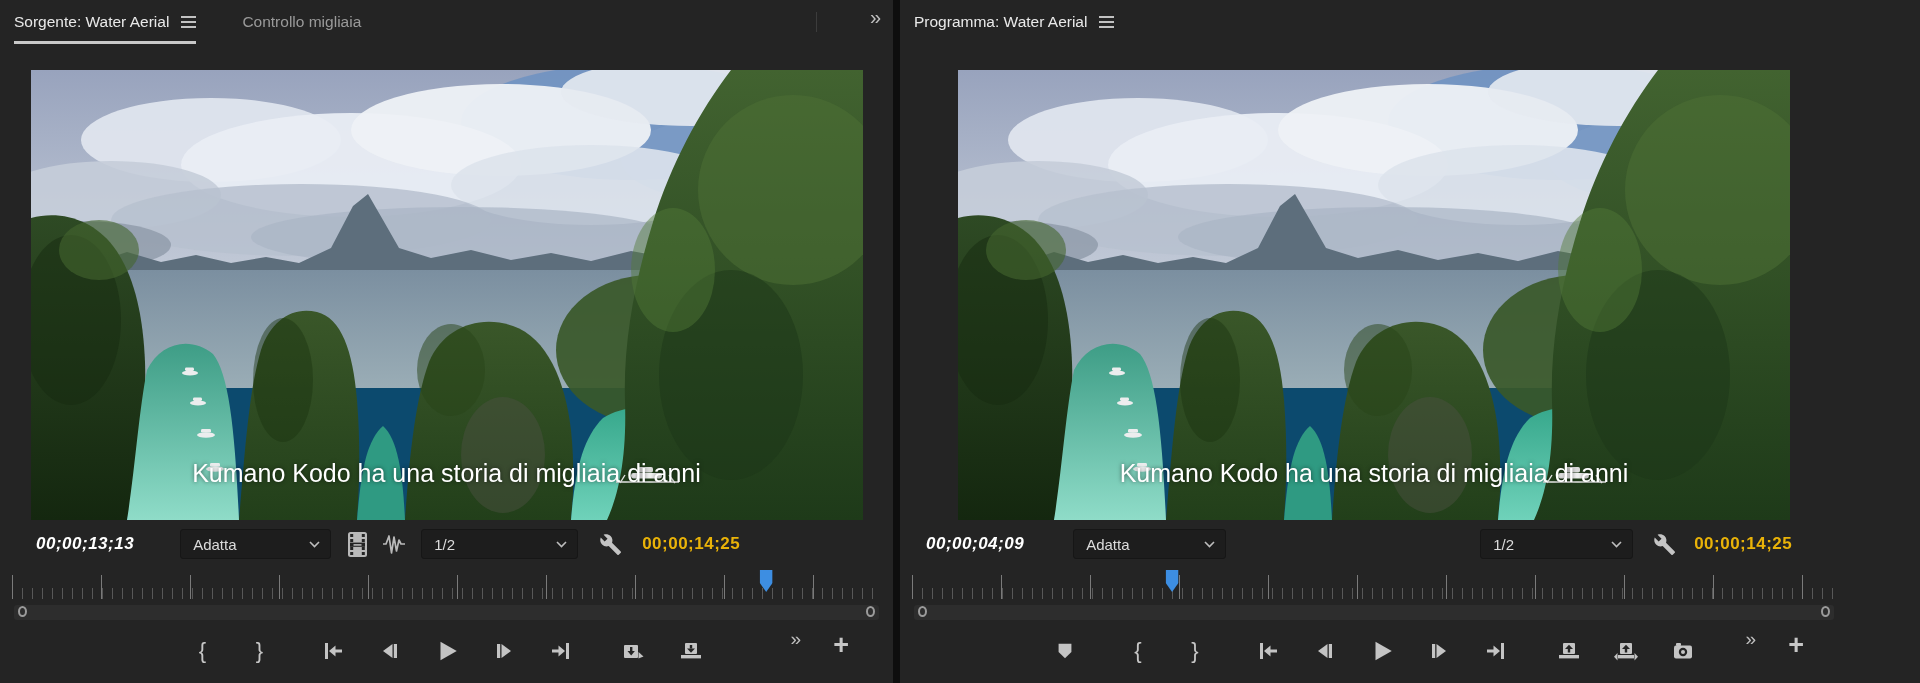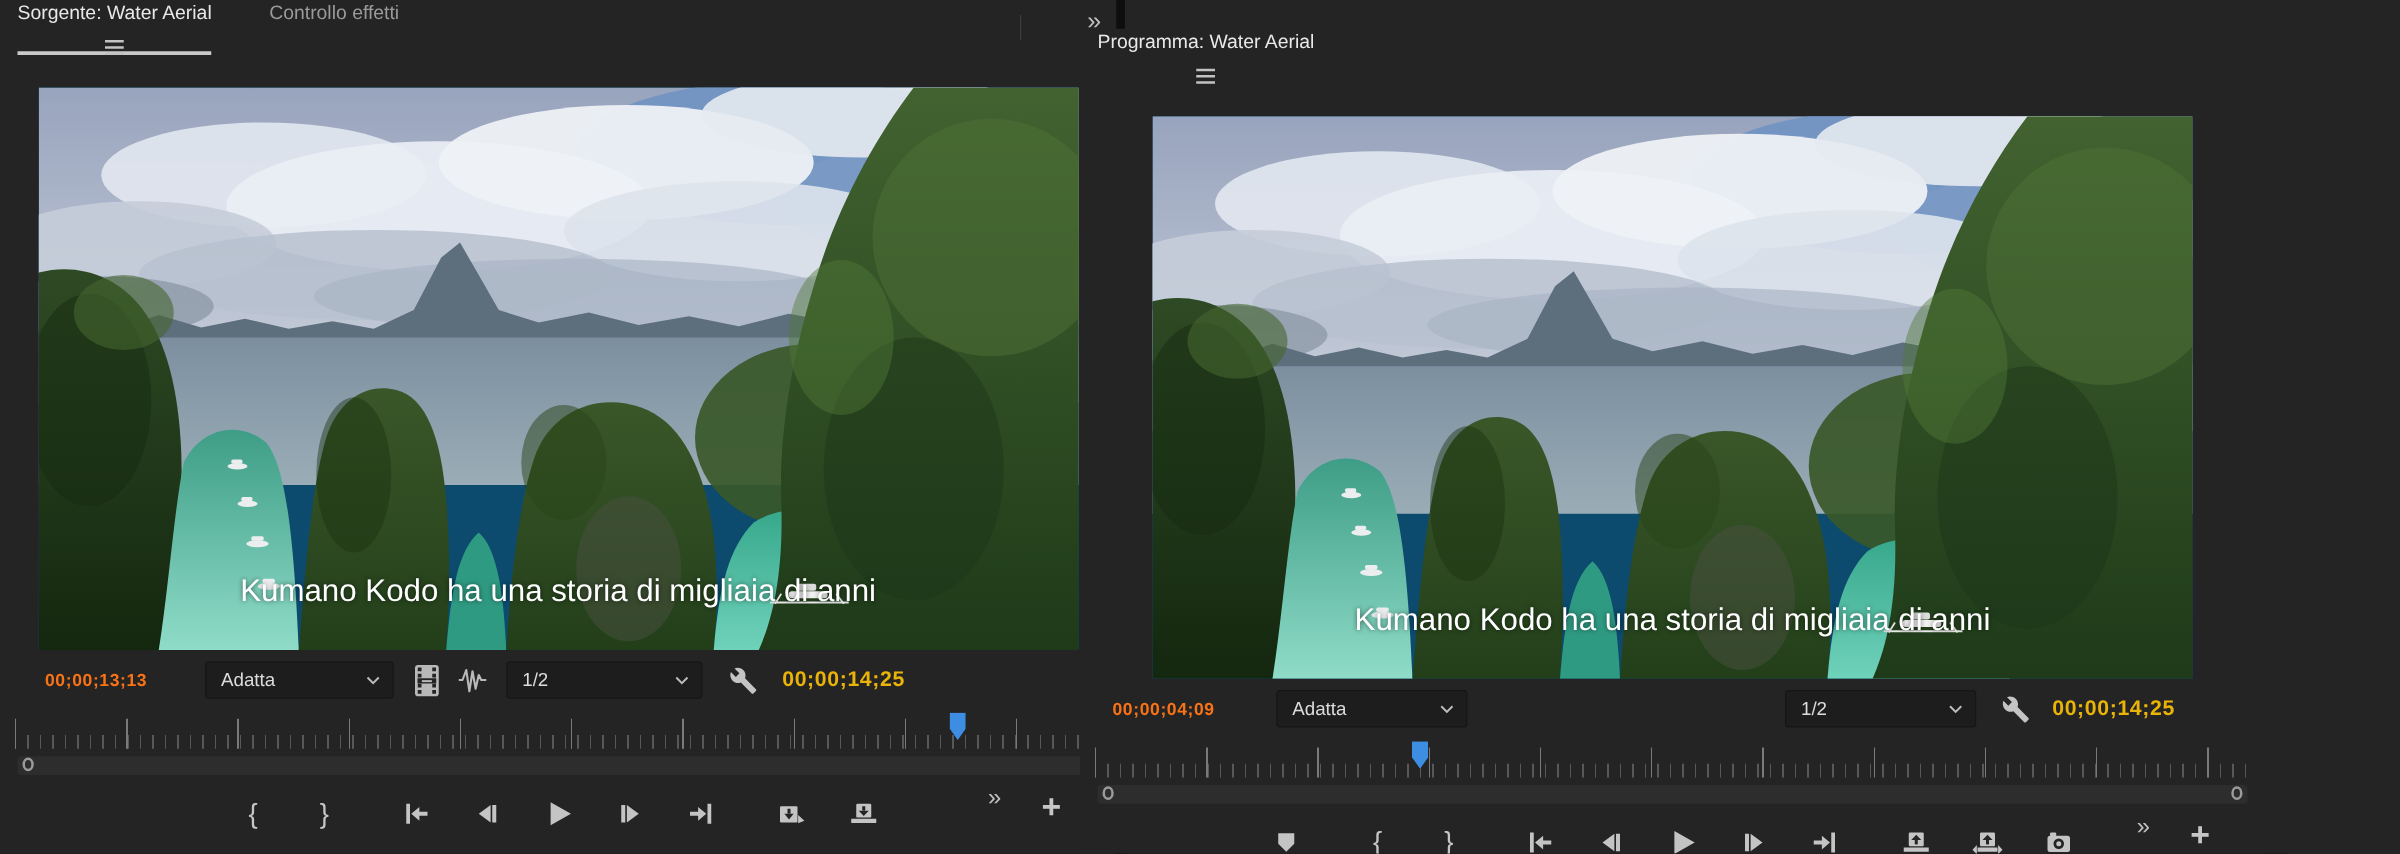--- a/index.html
+++ b/index.html
@@ -5,41 +5,41 @@
   * { margin:0; padding:0; box-sizing:border-box; }
   html,body { background:#171717; }
   .app {
     position:relative; width:1920px; height:683px; overflow:hidden;
     background:#242424; font-family:"Liberation Sans", sans-serif;
     color:#bbb; -webkit-font-smoothing:antialiased;
   }
   .panel { position:absolute; top:0; bottom:0; background:#242424; }
   .panel.source { left:0; width:893px; }
   .panel-gap { position:absolute; top:0; bottom:0; left:893px; width:7px; background:#0e0e0e; }
-  .panel.program { left:864px; width:948px;margin-top:23px; }
+  .panel.program { left:900px; width:948px; }
 
   
   .tabbar { position:relative; height:44px; display:flex; align-items:stretch; padding-left:14px; }
   .tab { display:flex; align-items:center; gap:12px; color:#9a9a9a; font-size:15.5px;
-         margin-right:46px; border-bottom:3px solid transparent; padding-top:2px; cursor:default; white-space:nowrap;flex-direction:column; }
+         margin-right:46px; border-bottom:3px solid transparent; padding-top:2px; cursor:default; white-space:nowrap; }
   .tab.active { color:#e9e9e9; border-bottom-color:#c9c9c9; }
   .hamburger { display:inline-flex; flex-direction:column; gap:3px; }
   .hamburger i { display:block; width:15px; height:2px; background:#c2c2c2; }
   .tab-divider { position:absolute; right:76px; top:12px; width:1px; height:20px; background:#3c3c3c; }
   .tab-overflow { position:absolute; right:14px; top:6px; font-size:20px; color:#c0c0c0; letter-spacing:-2px; cursor:pointer; }
 
   
   .video-display { position:relative; width:832px; height:450px; margin:26px auto 0; background:#0c4a6e; }
   .video-display svg.scene { position:absolute; inset:0; width:100%; height:100%; }
   .subtitle { position:absolute; left:0; right:0; bottom:32px; text-align:center;
               color:#fff; font-size:25px; text-shadow:0 0 4px rgba(0,0,0,.55); }
 
   
   .controls { position:relative; height:48px; display:flex; align-items:center; }
-  .timecode { color:#f97316; font-size:14px; font-weight:700; letter-spacing:.5px; cursor:text; }
+  .timecode { color:#ffffff; font-size:17px; font-weight:700; letter-spacing:.5px; cursor:text;font-style:italic; }
   .duration { color:#eab308; font-size:17px; font-weight:700; letter-spacing:.5px; }
   .select { height:30px; background:#1d1d1d; border:1px solid #161616; border-radius:3px;
             display:flex; align-items:center; justify-content:space-between;
             padding:0 10px 0 12px; color:#dcdcdc; font-size:15px; cursor:pointer;gap:48px; }
   .chev { margin-left:14px; }
   .iconbtn { background:none; border:none; padding:0; cursor:pointer; display:flex; align-items:center; justify-content:center; }
 
   .source .controls .timecode { margin-left:36px; }
   .source .controls .select.zoom { margin-left:46px; width:151px; }
   .source .controls .dragvid { margin-left:16px; }
@@ -173,21 +173,21 @@
     <div class="tabbar">
       <div class="tab active">
         <span>Sorgente: Water Aerial</span>
         <span class="hamburger">
             <i></i>
             <i></i>
             <i></i>
           </span>
       </div>
       <div class="tab">
-        <span>Controllo effetti</span>
+        <span>Controllo migliaia</span>
       </div>
       <span class="tab-divider"></span>
       <span class="tab-overflow">»</span>
     </div>
 
     <div class="video-display">
       <svg class="scene" viewBox="0 0 832 450" preserveAspectRatio="none">
           <use href="#lagoon-scene"></use>
         </svg>
       <div class="subtitle">Kumano Kodo ha una storia di migliaia di anni</div>

